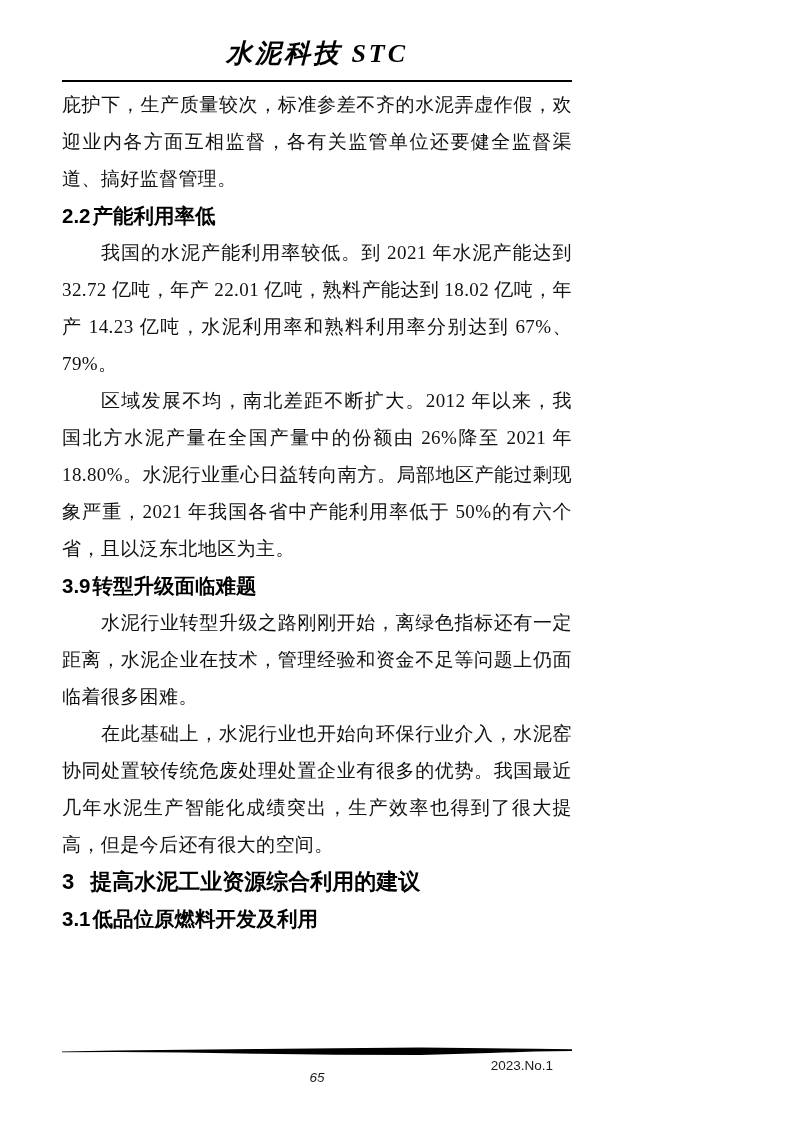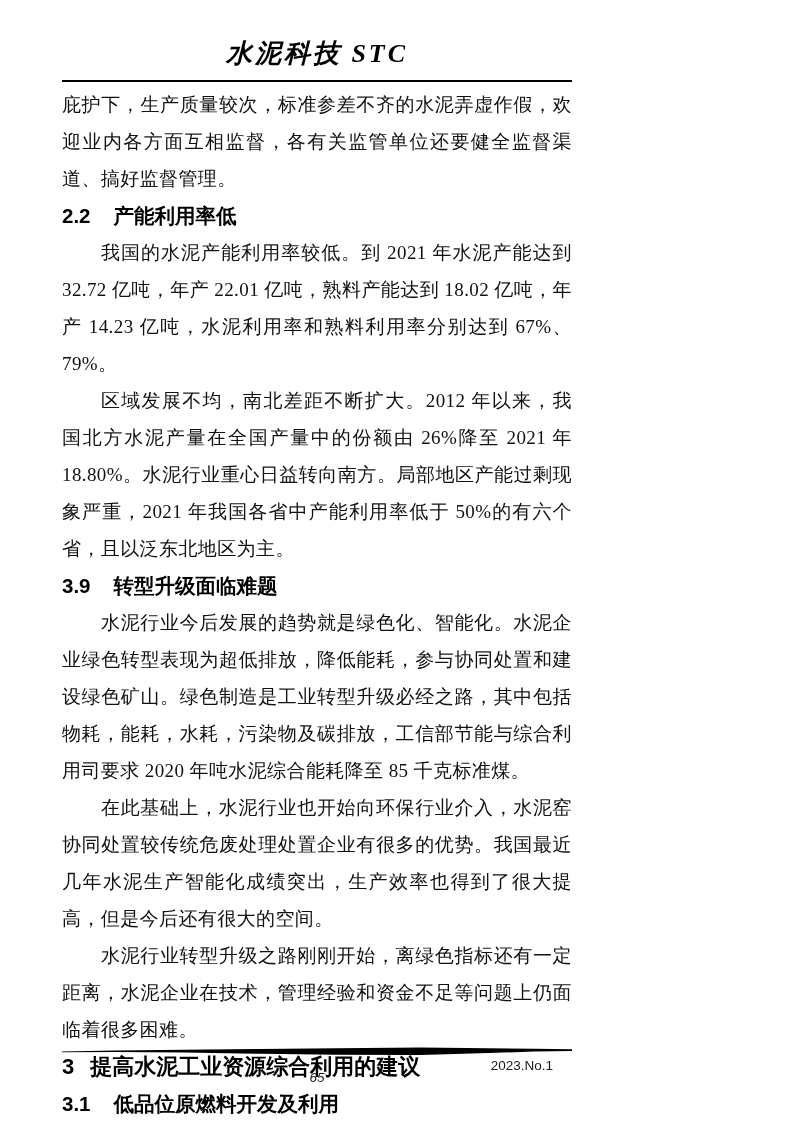--- a/index.html
+++ b/index.html
@@ -43,21 +43,21 @@
   .para.indent { text-indent: 39px; }
   .heading {
     font-family: "Liberation Sans", sans-serif;
     font-weight: bold;
     color: #000000;
     line-height: 37px;
     white-space: nowrap;
   }
   .heading.level2 { font-size: 20.5px; }
   .heading.level1 { font-size: 22px; }
-  .heading .num { margin-right: 23px; }
+  .heading .num { margin-right: 2px; }
   .heading.level1 .num { margin-right: 16px; }
   
   .footer {
     position: absolute;
     left: 62px; right: 61px; top: 1046px;
   }
   .footer-bar { display: block; width: 100%; height: 11px; }
   .footer-meta {
     position: relative;
     height: 24px;
@@ -96,25 +96,24 @@
 
     <p class="para indent">我国的水泥产能利用率较低。到 2021 年水泥产能达到 32.72 亿吨，年产 22.01 亿吨，熟料产能达到 18.02 亿吨，年产 14.23 亿吨，水泥利用率和熟料利用率分别达到 67%、79%。</p>
 
 
     <p class="para indent">区域发展不均，南北差距不断扩大。2012 年以来，我国北方水泥产量在全国产量中的份额由 26%降至 2021 年 18.80%。水泥行业重心日益转向南方。局部地区产能过剩现象严重，2021 年我国各省中产能利用率低于 50%的有六个省，且以泛东北地区为主。</p>
 
     <div class="heading level2">
       <span class="num">3.9</span><span>转型升级面临难题</span>
     </div>
 
-    <p class="para indent">水泥行业今后发展的趋势就是绿色化、智能化。水泥企业绿色转型表现为超低排放，降低能耗，参与协同处置和建设绿色矿山。绿色制造是工业转型升级必经之路，其中包括物耗，能耗，水耗，污染物及碳排放，工信部节能与综合利用司要求 2020 年吨水泥综合能耗降至 85 千克标准煤。</p>
+
+    <p class="para indent">水泥行业转型升级之路刚刚开始，离绿色指标还有一定距离，水泥企业在技术，管理经验和资金不足等问题上仍面临着很多困难。</p>
 
     <p class="para indent">在此基础上，水泥行业也开始向环保行业介入，水泥窑协同处置较传统危废处理处置企业有很多的优势。我国最近几年水泥生产智能化成绩突出，生产效率也得到了很大提高，但是今后还有很大的空间。</p>
-
-    <p class="para indent">水泥行业转型升级之路刚刚开始，离绿色指标还有一定距离，水泥企业在技术，管理经验和资金不足等问题上仍面临着很多困难。</p>
 
     <div class="heading level1">
       <span class="num">3</span><span>提高水泥工业资源综合利用的建议</span>
     </div>
 
     <div class="heading level2">
       <span class="num">3.1</span><span>低品位原燃料开发及利用</span>
     </div>
 
 

